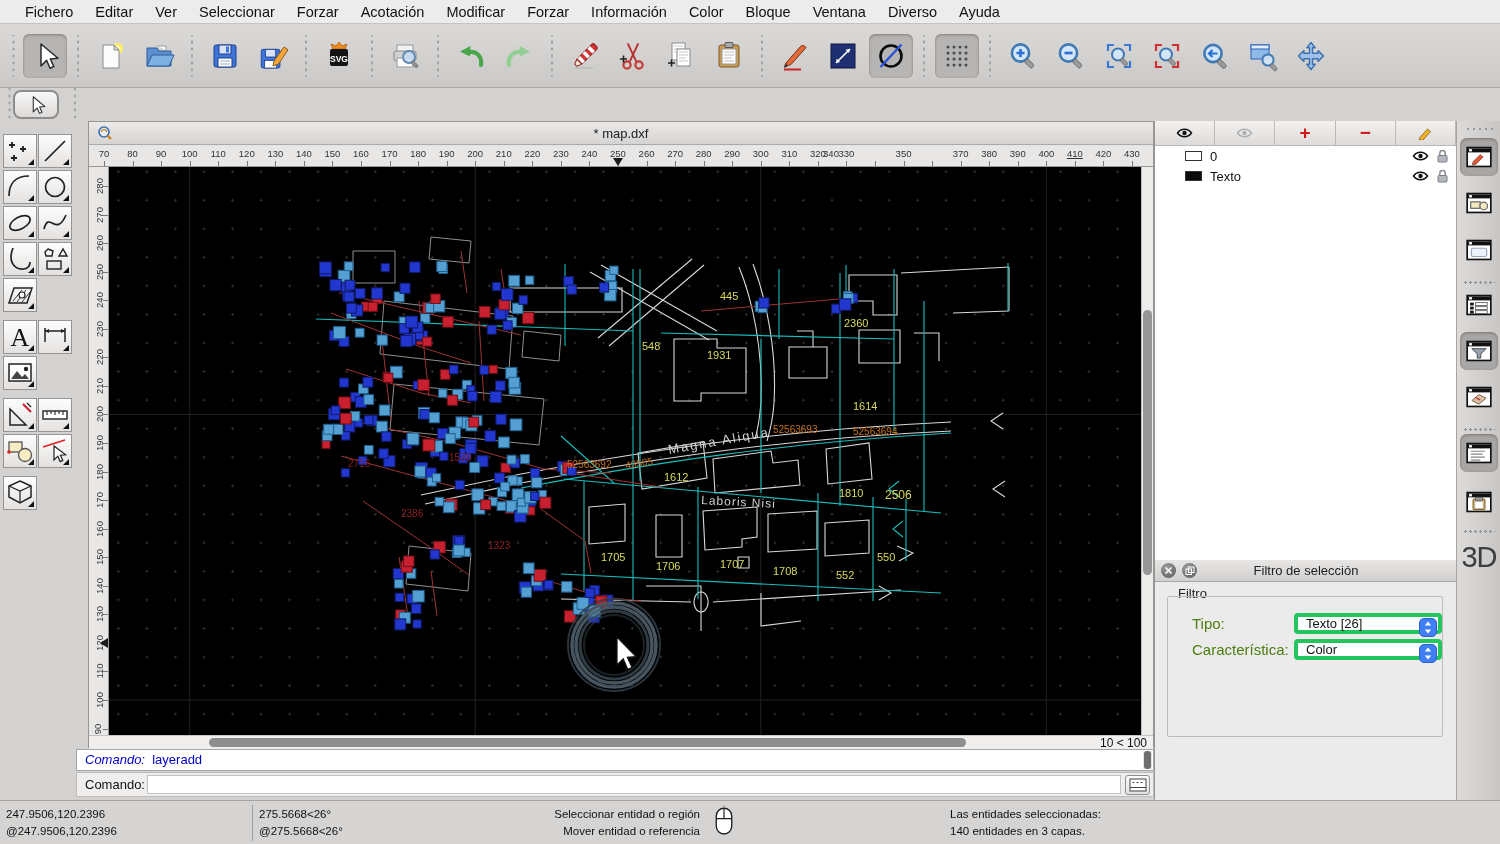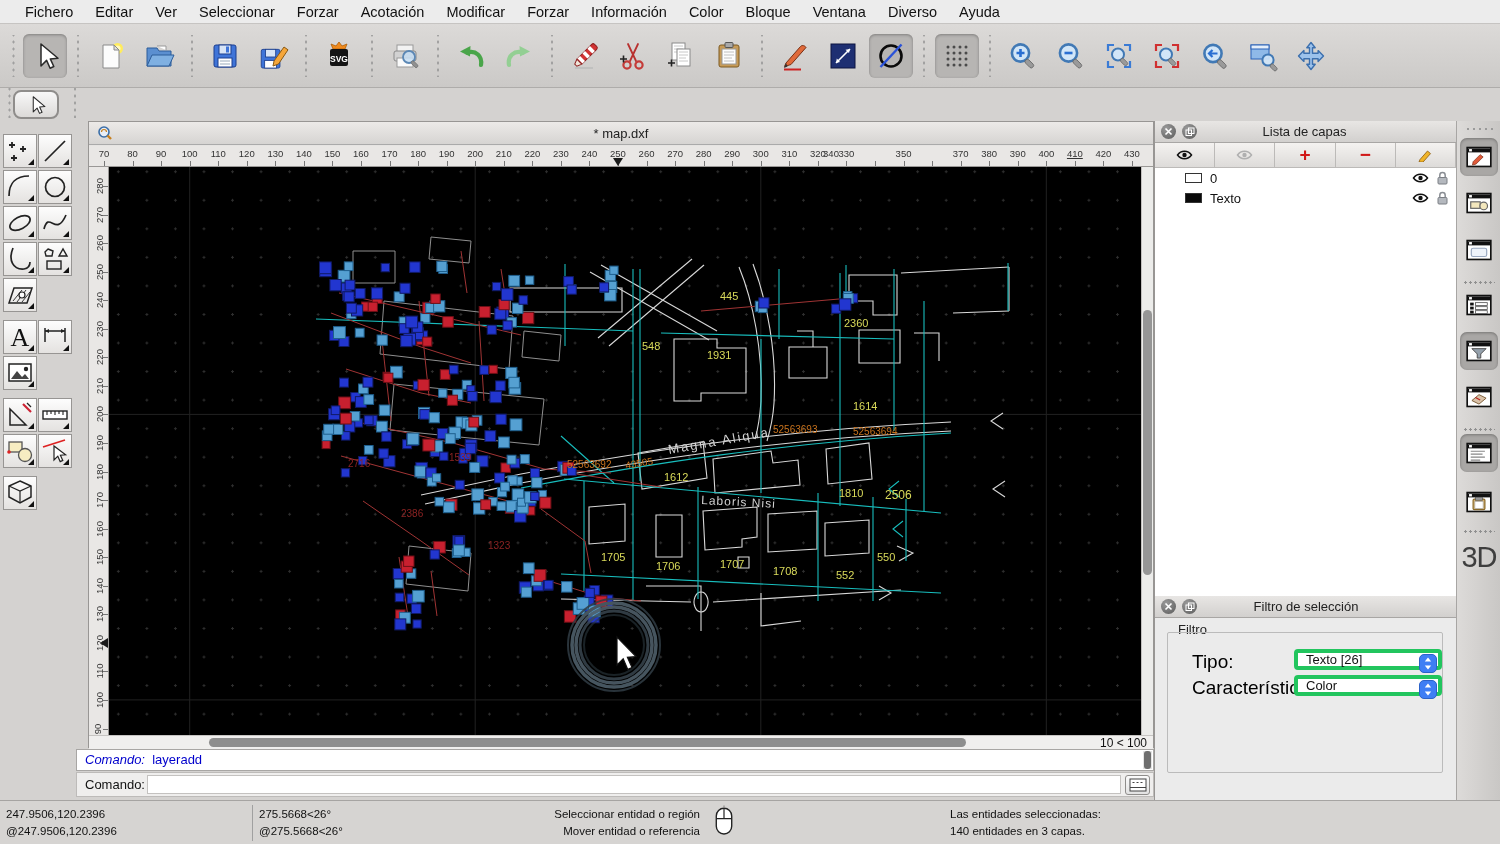--- a/index.html
+++ b/index.html
@@ -78,25 +78,25 @@
          margin-left:6px;display:flex;align-items:center;justify-content:center;}
   #ltoolbar{height:25px;border-bottom:1px solid #bcbab8;display:flex;background:linear-gradient(#f4f2f0,#dddbd9);}
   .lt-btn{flex:1;border-right:1px solid #bcbab8;display:flex;align-items:center;justify-content:center;font-weight:bold;}
   .lt-plus{color:#d01818;font-size:19px;} .lt-minus{color:#d01818;font-size:19px;}
   .lrow{height:20px;display:flex;align-items:center;font-size:13px;position:relative;background:#fff;color:#111;}
   .lrow.sel{background:#1a60d8;color:#fff;}
   .lswatch{width:17px;height:10px;border:1px solid #333;margin-left:30px;}
   .lname{margin-left:8px;flex:1;}
   .licon{margin-right:7px;display:flex;align-items:center;}
   
-  #filterwrap{position:absolute;left:0;top:439px;width:304px;height:240px;background:#ebebeb;margin-top:36px;}
+  #filterwrap{position:absolute;left:0;top:439px;width:304px;height:240px;background:#ebebeb;}
   #filtergroup{position:absolute;left:12px;top:36px;width:276px;height:141px;border:1px solid #bbb;border-radius:2px;}
   #filterlabel{position:absolute;left:18px;top:26px;background:#ebebeb;padding:0 5px;font-size:13px;color:#222;}
   .frow{position:absolute;left:0;width:100%;height:20px;}
-  .flabel{position:absolute;left:24px;top:2px;font-size:19px;color:#000000;}
+  .flabel{position:absolute;left:24px;top:2px;font-size:15px;color:#4d7c0f;}
   .fselect{position:absolute;left:126px;top:0;width:148px;height:21px;background:#fff;border:4px solid #22c55e;
            border-radius:4px;font-size:13px;display:flex;align-items:center;padding-left:8px;}
   .fselect .stepper{position:absolute;right:1px;top:1px;}
   .fswatch{width:17px;height:11px;background:#f2e400;border:1px solid #555;margin-right:6px;}
   
   #dock{position:absolute;left:1456px;top:121px;width:44px;height:679px;border-left:1px solid #a8a6a4;
         background:linear-gradient(90deg,#dddbd9,#c9c7c5);}
   .dockdots{position:absolute;left:8px;top:6px;width:28px;height:4px;
             background-image:radial-gradient(circle,#9a9a9a 1px,transparent 1.2px);background-size:6px 4px;}
   .dockbtn{position:absolute;left:3px;width:38px;height:38px;border-radius:7px;display:flex;align-items:center;justify-content:center;}
@@ -963,35 +963,20 @@
   <div id="kbbtn" data-interactable="true">
     <svg width="18" height="16" viewBox="0 0 18 16">
         <rect x="1" y="2" width="16" height="12" fill="#fff" stroke="#444"></rect>
         <path d="M1 10.5h16" stroke="#444"></path>
         <path d="M3.5 5.5h2M7.5 5.5h2M11.5 5.5h2" stroke="#444" stroke-width="1.2"></path>
       </svg>
   </div>
 </div>
 
 <div id="rightcol" data-interactable="false">
-  <div class="ptitle" id="layertitle" data-interactable="false">
-    <span class="pcirc" data-interactable="true">
-        <svg width="9" height="9" viewBox="0 0 9 9">
-          <path d="M1.5 1.5l6 6M7.5 1.5l-6 6" stroke="#fff" stroke-width="1.6"></path>
-        </svg>
-      </span>
-    <span class="pcirc" data-interactable="true">
-        <svg width="10" height="10" viewBox="0 0 10 10">
-          <rect x="1" y="3" width="5.5" height="5.5" fill="none" stroke="#fff"></rect>
-          <rect x="3.5" y="1" width="5.5" height="5.5" fill="none" stroke="#fff"></rect>
-        </svg>
-      </span>
-    <span class="tlabel" data-interactable="false">Lista de capas</span>
-    <span style="width:44px" data-interactable="false"></span>
-  </div>
   <div id="ltoolbar" data-interactable="false">
       <div class="lt-btn" data-interactable="true">
         <svg width="17" height="12" viewBox="0 0 17 12">
           <path d="M1.5 6C5 1 12 1 15.5 6 12 11 5 11 1.5 6z" fill="none" stroke="#111" stroke-width="1.5"></path>
           <circle cx="8.5" cy="6" r="2.2" fill="#111"></circle>
         </svg>
       </div>
       <div class="lt-btn" data-interactable="true">
         <svg width="17" height="12" viewBox="0 0 17 12">
           <path d="M1.5 6C5 1 12 1 15.5 6 12 11 5 11 1.5 6z" fill="none" stroke="#b0b0b0" stroke-width="1.5"></path>

